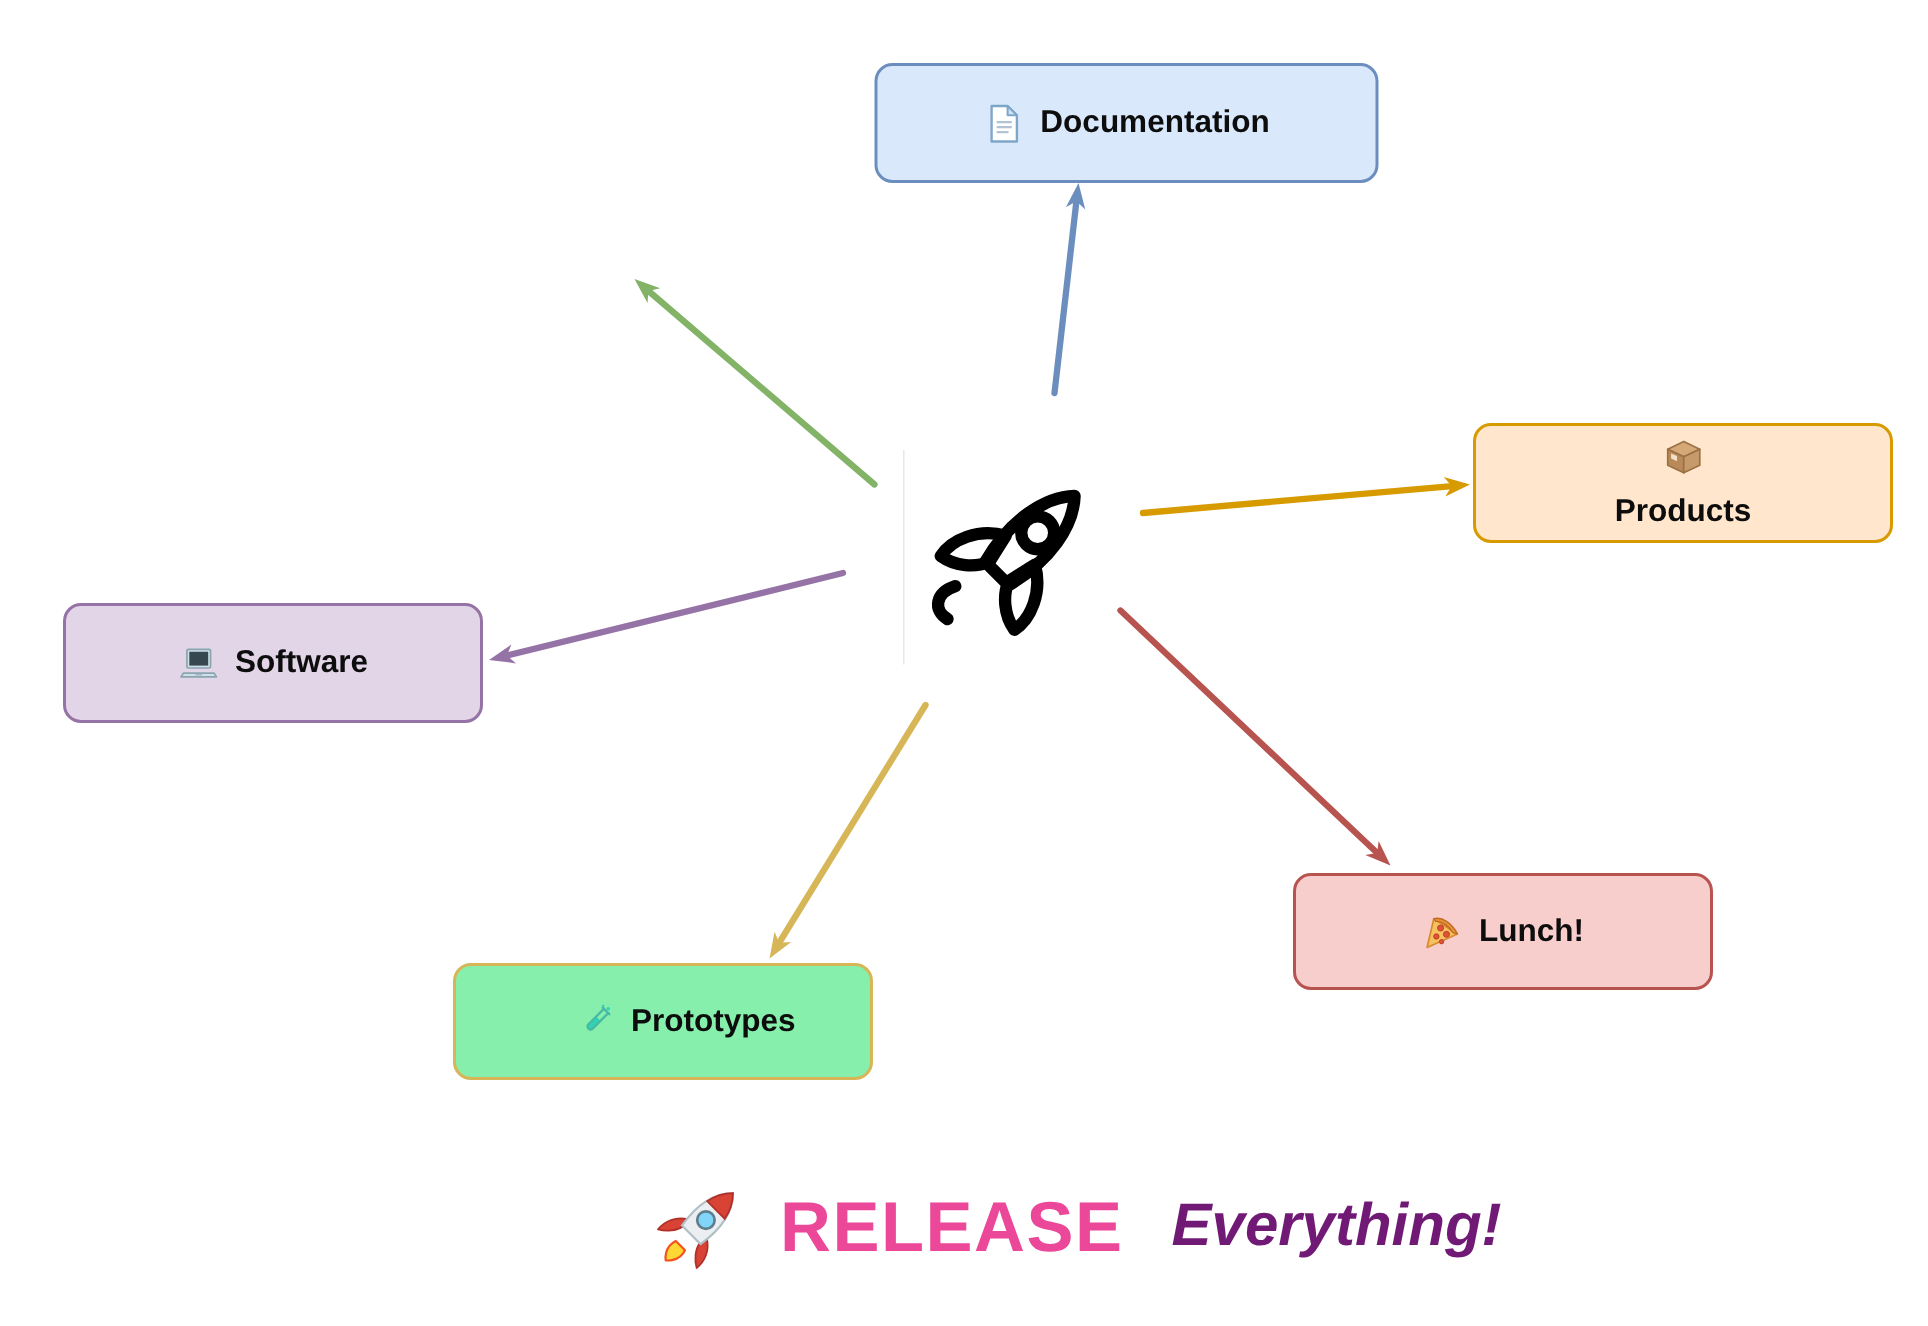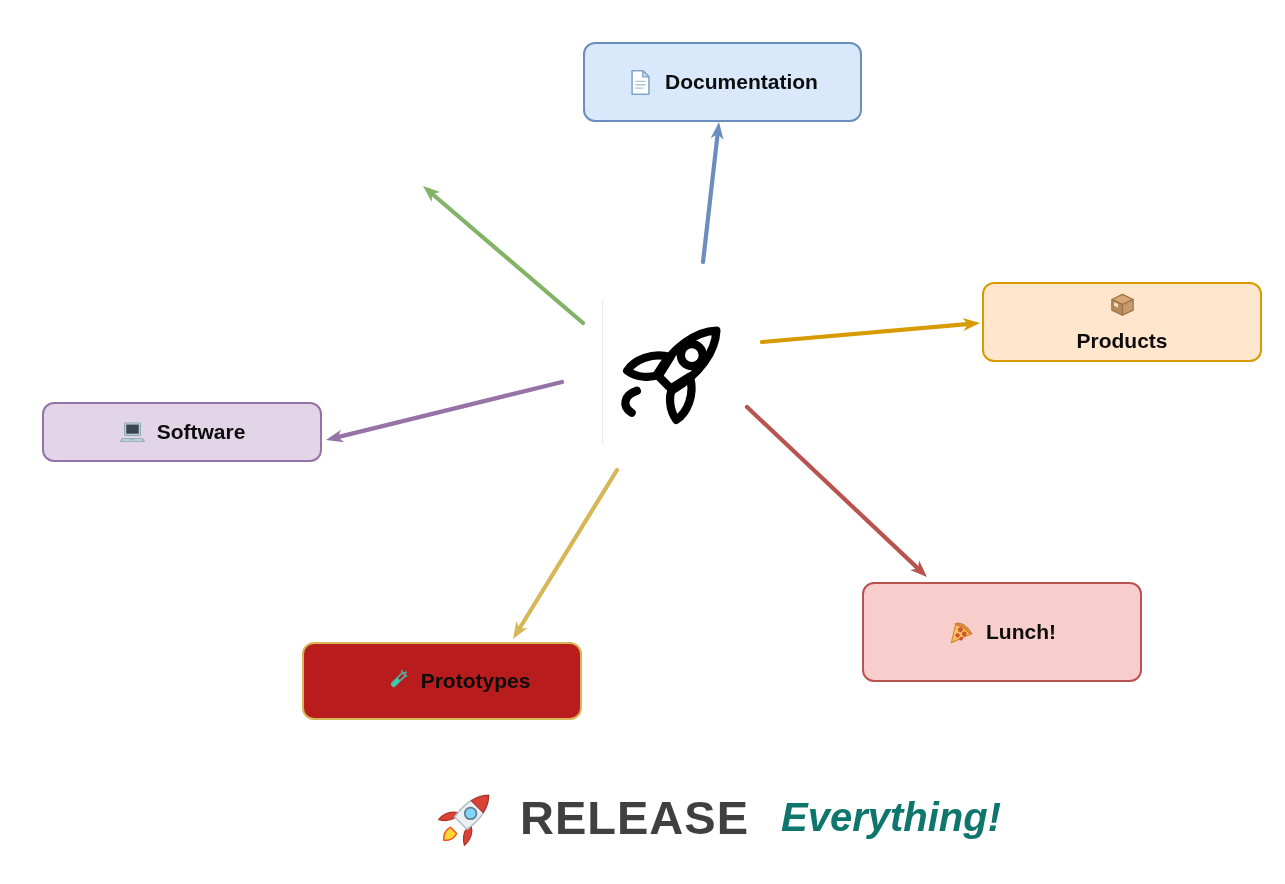--- a/index.html
+++ b/index.html
@@ -7,25 +7,25 @@
     position:relative;width:1285px;height:884px;background:#ffffff;overflow:hidden;
     font-family:"Liberation Sans",sans-serif;
   }
   .node{
     position:absolute;box-sizing:border-box;
     display:flex;align-items:center;justify-content:center;gap:11px;
     border:2px solid #999;border-radius:12px;
     font-size:21px;font-weight:bold;color:#0d0d0d;
   }
   .node svg{flex:0 0 auto;}
-  .node-documentation{left:583px;top:42px;width:279px;height:80px;}
+  .node-documentation{left:583px;top:42px;width:336px;height:80px;}
   .node-hardware{left:142px;top:100px;width:280px;height:83px;}
   .node-products{left:982px;top:282px;width:280px;height:80px;}
-  .node-software{left:42px;top:402px;width:280px;height:60px;}
-  .node-lunch{left:862px;top:582px;width:280px;height:100px;}
+  .node-software{left:42px;top:402px;width:280px;height:80px;}
+  .node-lunch{left:862px;top:582px;width:280px;height:78px;}
   .node-prototypes{left:302px;top:642px;width:280px;height:78px;}
   .center-node{
     position:absolute;left:602px;top:300px;width:144px;height:143px;
     display:flex;align-items:center;justify-content:center;
     border-left:1px solid #e8e8e8;
   }
   .edges-layer{position:absolute;left:0;top:0;}
   .banner{
     position:absolute;left:432px;top:776px;height:82px;
     display:flex;align-items:center;gap:18px;
@@ -100,21 +100,21 @@
       <path d="M3,21 L7,4 L21,13 Z" fill="#f7c15f" stroke="#d78a2e" stroke-width="1" stroke-linejoin="round"></path>
       <path d="M7,4 C12,2.5 18,7 21,13 L18.3,12.2 C15.8,8 11.5,5.2 8.2,5.6 Z" fill="#e8923a" stroke="#c06b22" stroke-width="0.8" stroke-linejoin="round"></path>
       <circle cx="11" cy="9.5" r="1.8" fill="#e05135" stroke="#b23a22" stroke-width="0.5"></circle>
       <circle cx="14.5" cy="13.2" r="1.8" fill="#e05135" stroke="#b23a22" stroke-width="0.5"></circle>
       <circle cx="8.5" cy="14.5" r="1.6" fill="#e05135" stroke="#b23a22" stroke-width="0.5"></circle>
       <circle cx="11.6" cy="17.6" r="1.3" fill="#e05135" stroke="#b23a22" stroke-width="0.5"></circle>
     </svg>
     <span>Lunch!</span>
   </div>
 
-  <div class="node node-prototypes" style="background: #b91c1c; border-color: rgb(214, 182, 86); padding-left: 29px;">
+  <div class="node node-prototypes" style="background: #86efac; border-color: rgb(214, 182, 86); padding-left: 29px;">
     <svg width="27" height="27" viewBox="0 0 24 24">
       <g transform="rotate(45 12 12)">
         <path d="M10.2,9 L13.8,9 L13.8,15.5 A1.8,1.8 0 0 1 10.2,15.5 Z" fill="#2fd4b1"></path>
         <path d="M10.2,2.5 L10.2,15.5 A1.8,1.8 0 0 0 13.8,15.5 L13.8,2.5" fill="none" stroke="#49b9a6" stroke-width="1.4" stroke-linecap="round"></path>
         <path d="M9.2,2.5 H14.8" fill="none" stroke="#49b9a6" stroke-width="1.4" stroke-linecap="round"></path>
       </g>
       <circle cx="20" cy="4" r="1" fill="#2fd4b1"></circle>
       <circle cx="17" cy="2.2" r="0.7" fill="#2fd4b1"></circle>
     </svg>
     <span>Prototypes</span>
@@ -136,17 +136,17 @@
     <svg width="70" height="70" viewBox="0 0 48 48">
       <g transform="rotate(45 24 24)">
         <path d="M21,37 C19,43 24,46.5 24,46.5 C24,46.5 29,43 27,37 Z" fill="#fdd835" stroke="#f4511e" stroke-width="1" stroke-linejoin="round"></path>
         <path d="M18,26 C13,29 11,34 11.5,39 C15,37 18,33.5 18.6,30 Z" fill="#d84336" stroke="#b03028" stroke-width="0.8" stroke-linejoin="round"></path>
         <path d="M30,26 C35,29 37,34 36.5,39 C33,37 30,33.5 29.4,30 Z" fill="#d84336" stroke="#b03028" stroke-width="0.8" stroke-linejoin="round"></path>
         <path d="M24,3 C30,9 32,18 30,30 L18,30 C16,18 18,9 24,3 Z" fill="#eceff1" stroke="#b0bec5" stroke-width="1"></path>
         <path d="M24,3 C27,6 29,10 29.7,14 L18.3,14 C19,10 21,6 24,3 Z" fill="#d84336" stroke="#b03028" stroke-width="0.8"></path>
         <circle cx="24" cy="20.5" r="4" fill="#81d4fa" stroke="#607d8b" stroke-width="1.2"></circle>
       </g>
     </svg>
-    <span class="banner-title" style="color: #404040;">RELEASE</span>
-    <span class="banner-tagline" style="color: #0f766e;">Everything!</span>
+    <span class="banner-title" style="color: #ec4899;">RELEASE</span>
+    <span class="banner-tagline" style="color: #701a75;">Everything!</span>
   </div>
 
 </div>
 
 </body></html>

